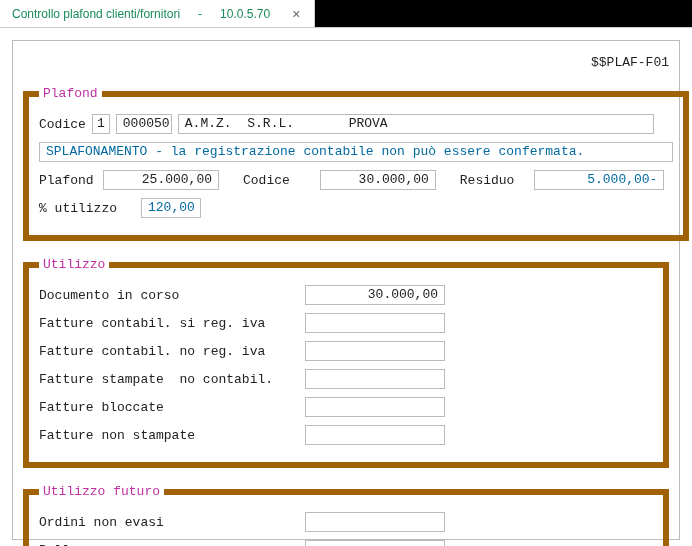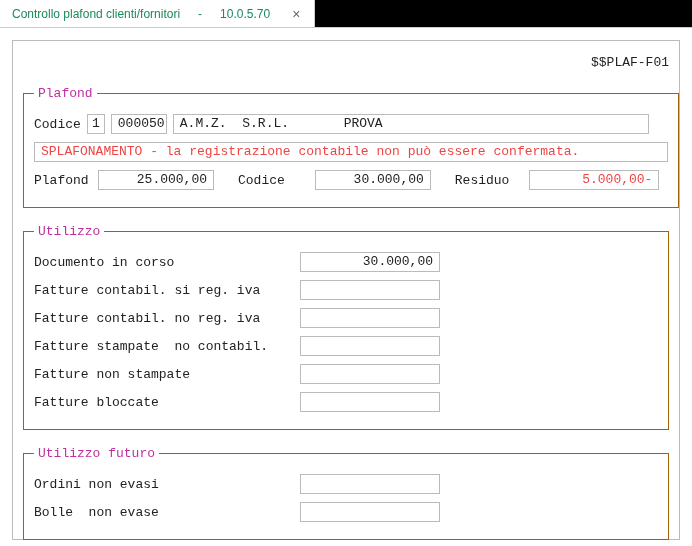--- a/index.html
+++ b/index.html
@@ -37,21 +37,21 @@
     height: 500px;
     padding: 10px 10px 6px 10px;
     position: relative;
   }
   .screen-id {
     font-weight: normal;
     margin: 4px 0 14px 16px;
     text-align: right;
   }
   fieldset {
-    border: 1px solid #a16207;
+    border: 6px solid #a16207;
     margin: 16px 0 14px 0;
     padding: 12px 10px 10px 10px;
   }
   legend {
     color: #c030a0;
     padding: 0 4px;
     font-family: "Courier New", monospace;
   }
   .row {
     display: flex;
@@ -76,21 +76,21 @@
   }
   .field.left { text-align: left; }
   .w-tiny  { width: 18px; text-align: center; padding: 0 2px; }
   .w-code  { width: 56px; }
   .w-name  { width: 476px; }
   .w-warn  { width: 634px; }
   .w-num-s { width: 116px; }
   .w-num-m { width: 130px; }
   .w-num-l { width: 140px; }
   .w-pct   { width: 60px; }
-  .red { color: #ef4444; }
+  .red { color: #0369a1; }
   .util-lbl { width: 260px; white-space: pre; }
 </style>
 </head>
 <body>
 
 <div class="tab-bar">
   <div class="tab">
     <span class="tab-title">Controllo plafond clienti/fornitori</span>
     <span class="tab-ver">-</span>
     <span class="tab-ver">10.0.5.70</span>
@@ -117,20 +117,24 @@
 
     <div class="row">
       <span class="lbl" style="width:58px">Plafond</span>
       <span class="field w-num-s">25.000,00</span>
       <span class="lbl" style="margin-left:18px">Codice</span>
       <span class="field w-num-s" style="margin-left:24px">30.000,00</span>
       <span class="lbl" style="margin-left:18px">Residuo</span>
       <span class="field w-num-m red" style="margin-left:14px">5.000,00-</span>
     </div>
 
+    <div class="row">
+      <span class="lbl" style="width:96px">% utilizzo</span>
+      <span class="field w-pct red">120,00</span>
+    </div>
   </fieldset>
 
   <fieldset>
     <legend>Utilizzo</legend>
     <div class="row">
         <span class="lbl util-lbl">Documento in corso</span>
         <span class="field w-num-l">30.000,00</span>
       </div>
     <div class="row">
         <span class="lbl util-lbl">Fatture contabil. si reg. iva</span>
@@ -138,25 +142,25 @@
       </div>
     <div class="row">
         <span class="lbl util-lbl">Fatture contabil. no reg. iva</span>
         <span class="field w-num-l"></span>
       </div>
     <div class="row">
         <span class="lbl util-lbl">Fatture stampate  no contabil.</span>
         <span class="field w-num-l"></span>
       </div>
     <div class="row">
-        <span class="lbl util-lbl">Fatture non stampate</span>
+        <span class="lbl util-lbl">Fatture bloccate</span>
         <span class="field w-num-l"></span>
       </div>
     <div class="row">
-        <span class="lbl util-lbl">Fatture bloccate</span>
+        <span class="lbl util-lbl">Fatture non stampate</span>
         <span class="field w-num-l"></span>
       </div>
   </fieldset>
 
   <fieldset>
     <legend>Utilizzo futuro</legend>
     <div class="row">
         <span class="lbl util-lbl">Ordini non evasi</span>
         <span class="field w-num-l"></span>
       </div>

